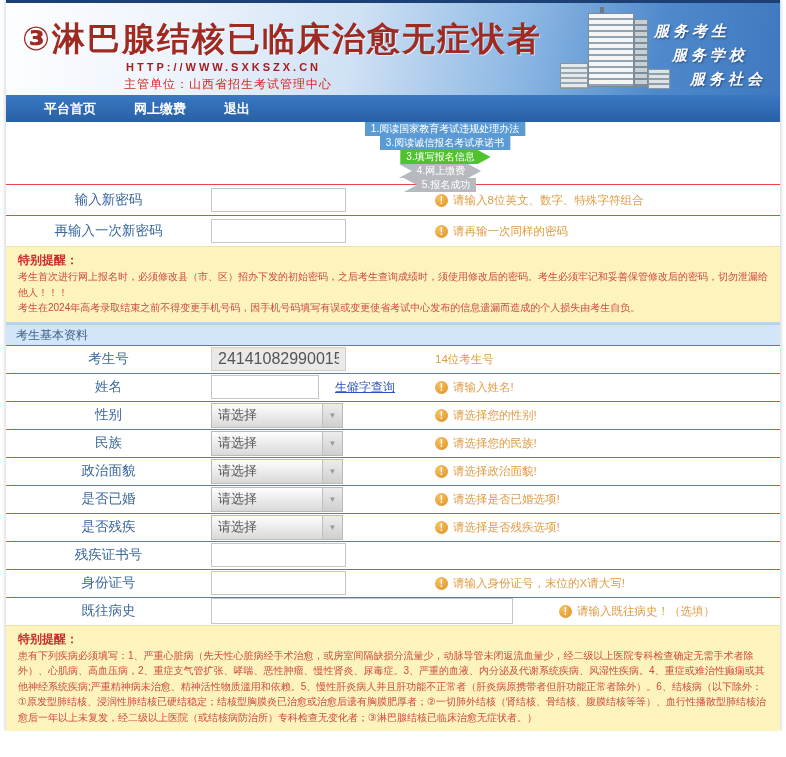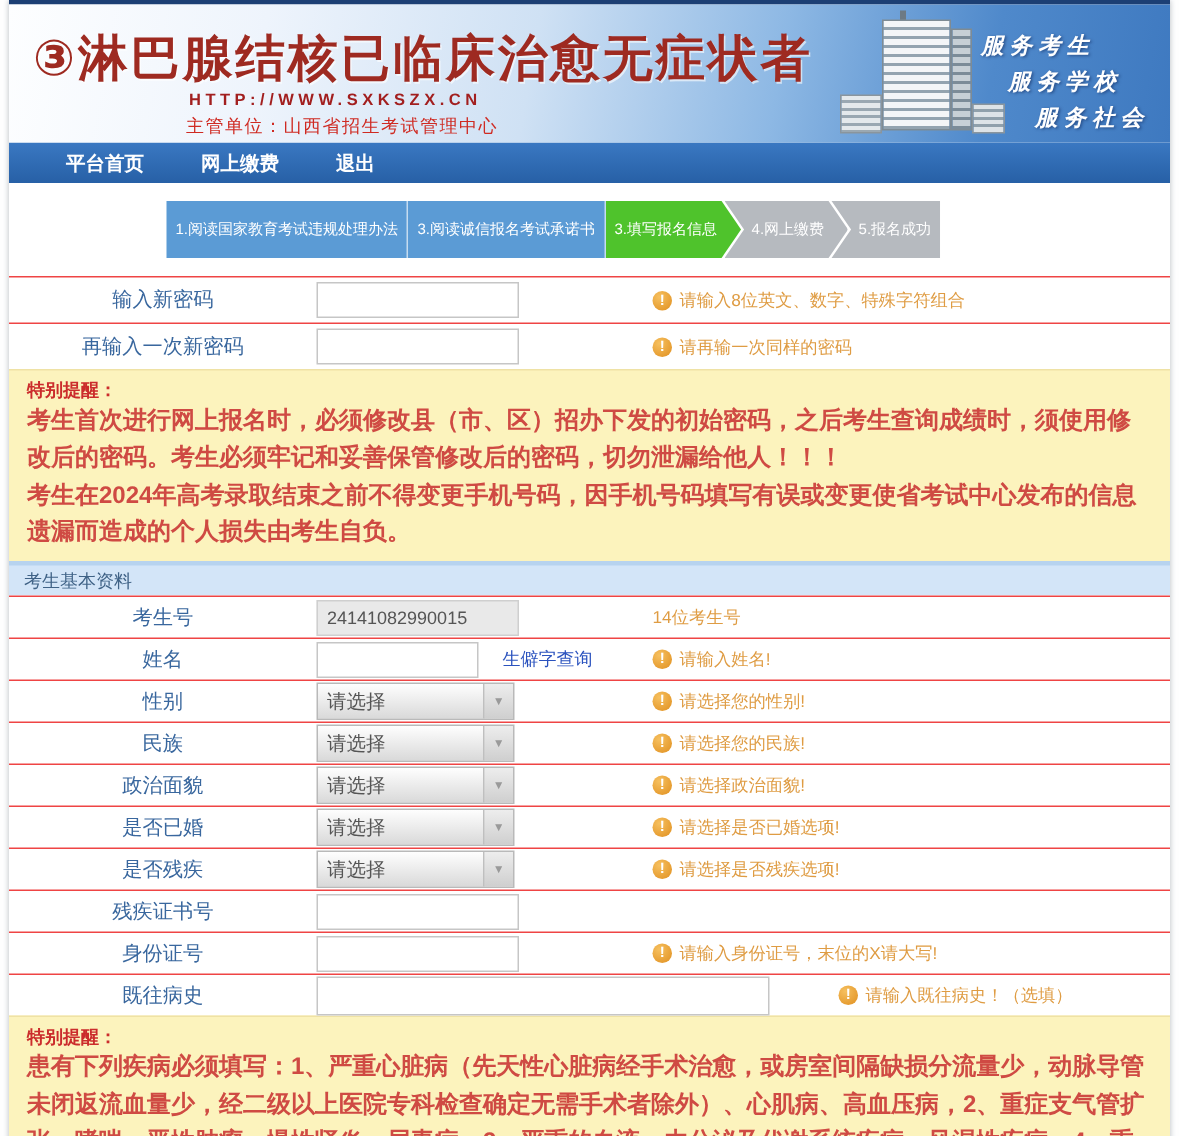--- a/index.html
+++ b/index.html
@@ -21,61 +21,61 @@
     line-height:24px; text-shadow:1px 1px 2px rgba(10,30,80,.55); }
   .slogan:nth-child(2){ margin-left:18px; }
   .slogan:nth-child(3){ margin-left:36px; }
 
   
   .nav { height:27px; background:linear-gradient(#3a78c2,#2760a6); display:flex; align-items:center;
     padding-left:38px; gap:38px; }
   .nav-item { color:#fff; font-size:13px; font-weight:bold; cursor:pointer; }
 
   
-  .steps-wrap { height:62px; display:flex; align-items:center; padding-left:105px; background:#fff; }
+  .steps-wrap { height:62px; display:flex; align-items:center; padding-left:105px; background:#fff;flex-direction:column; }
   .step { height:38px; display:flex; align-items:center; justify-content:center;
     color:#fff; font-size:10px; padding:0 6px; white-space:nowrap; }
   .step.blue { background:#5b9bd5; border-right:1px solid rgba(255,255,255,.65); }
   .step.arrow { clip-path:polygon(0 0,calc(100% - 13px) 0,100% 50%,calc(100% - 13px) 100%,0 100%); padding-right:16px; }
   .step.notch { clip-path:polygon(0 0,calc(100% - 13px) 0,100% 50%,calc(100% - 13px) 100%,0 100%,13px 50%); margin-left:-11px; padding-left:18px; }
   .step.last  { clip-path:polygon(0 0,100% 0,100% 100%,0 100%,13px 50%); margin-left:-11px; padding-left:18px;text-align:center; }
   .step.green { background:#4fc32c; }
   .step.gray  { background:#b6babf; }
 
   
   .secbar { height:23px; line-height:20px; background:#d3e5f8; border-top:3px solid #b7d3ef;
     color:#3f6286; font-size:12px; padding-left:10px; }
 
   
   .row { display:flex; align-items:center; border-top:1px solid #ef4444; background:#fff; }
   .row.h31 { min-height:31px; } .row.h28 { min-height:28px; }
   .row:first-of-type { border-top:none; }
   .f-label { width:205px; text-align:center; color:#39679e; font-size:13.5px; flex:none; }
   .ctl { width:192px; flex:none; display:flex; align-items:center; }
   .ctl-wide { width:330px; flex:none; display:flex; align-items:center; }
-  input.txt { height:24px; border:1px solid #c6c6c6; background:#fff; padding:0 6px; font-size:12px; width:135px; }
+  input.txt { height:24px; border:1px solid #c6c6c6; background:#fff; padding:0 6px; font-size:16px; width:135px; }
   input.txt.short { width:108px; }
   input.txt.wide { width:302px; height:26px; }
   input.txt:disabled,.txt.dis { background:#e9e9e9; color:#555; border-color:#cfcfcf; }
   .sel { position:relative; width:132px; height:25px; border:1px solid #b9b9b9; cursor:pointer;
     background:linear-gradient(#fefefe,#d9d9d9); display:flex; align-items:center; padding:0 6px;
     font-size:13px; color:#555; }
   .sel .arrow-box { position:absolute; right:0; top:0; width:20px; height:100%;
     border-left:1px solid #bfbfbf; background:linear-gradient(#ededed,#cfcfcf);
     display:flex; align-items:center; justify-content:center; color:#9a9a9a; font-size:8px; }
-  .glyph-link { font-size:12px; color:#2a52be; margin-left:16px; cursor:pointer;text-align:center; }
+  .glyph-link { font-size:12px; color:#2a52be; text-decoration:underline; margin-left:16px; cursor:pointer;text-align:center; }
   .hint { display:flex; align-items:center; gap:5px; margin-left:32px; color:#df9c43; font-size:11.5px; }
   .hint-ico { width:13px; height:13px; border-radius:50%; flex:none;
     background:radial-gradient(circle at 35% 30%,#f6c05f,#e08f1f); color:#fff; font-size:10px;
     font-weight:bold; text-align:center; line-height:13px; }
 
   
   .notice { background:#fcf3bd; padding:5px 12px 6px; border-top:1px solid #efe2a5; }
   .notice-title { color:#cb2c2c; font-size:12px; font-weight:bold; line-height:17px; }
-  .notice-line, .notice-text { color:#cf4a43; font-size:16px; line-height:1.55;font-weight:bold; }
+  .notice-line, .notice-text { color:#cf4a43; font-size:10px; line-height:1.55; }
 
   
   .b-main { position:absolute; left:34px; top:6px; width:46px; height:74px; border:1px solid #7e8b94;
     background:repeating-linear-gradient(to bottom,#f3f5f7 0 4px,#93a3af 4px 6px); }
   .b-side { position:absolute; left:80px; top:12px; width:14px; height:68px; border:1px solid #7e8b94;
     background:repeating-linear-gradient(to bottom,#c7d0d6 0 4px,#7c8c98 4px 6px); }
   .b-annex { position:absolute; left:6px; top:56px; width:28px; height:26px; border:1px solid #8a959d;
     background:repeating-linear-gradient(to bottom,#e4e9ec 0 3px,#9aa8b2 3px 5px); }
   .b-annex2 { position:absolute; left:94px; top:62px; width:22px; height:20px; border:1px solid #8a959d;
     background:repeating-linear-gradient(to bottom,#dde3e7 0 3px,#90a0ab 3px 5px); }

